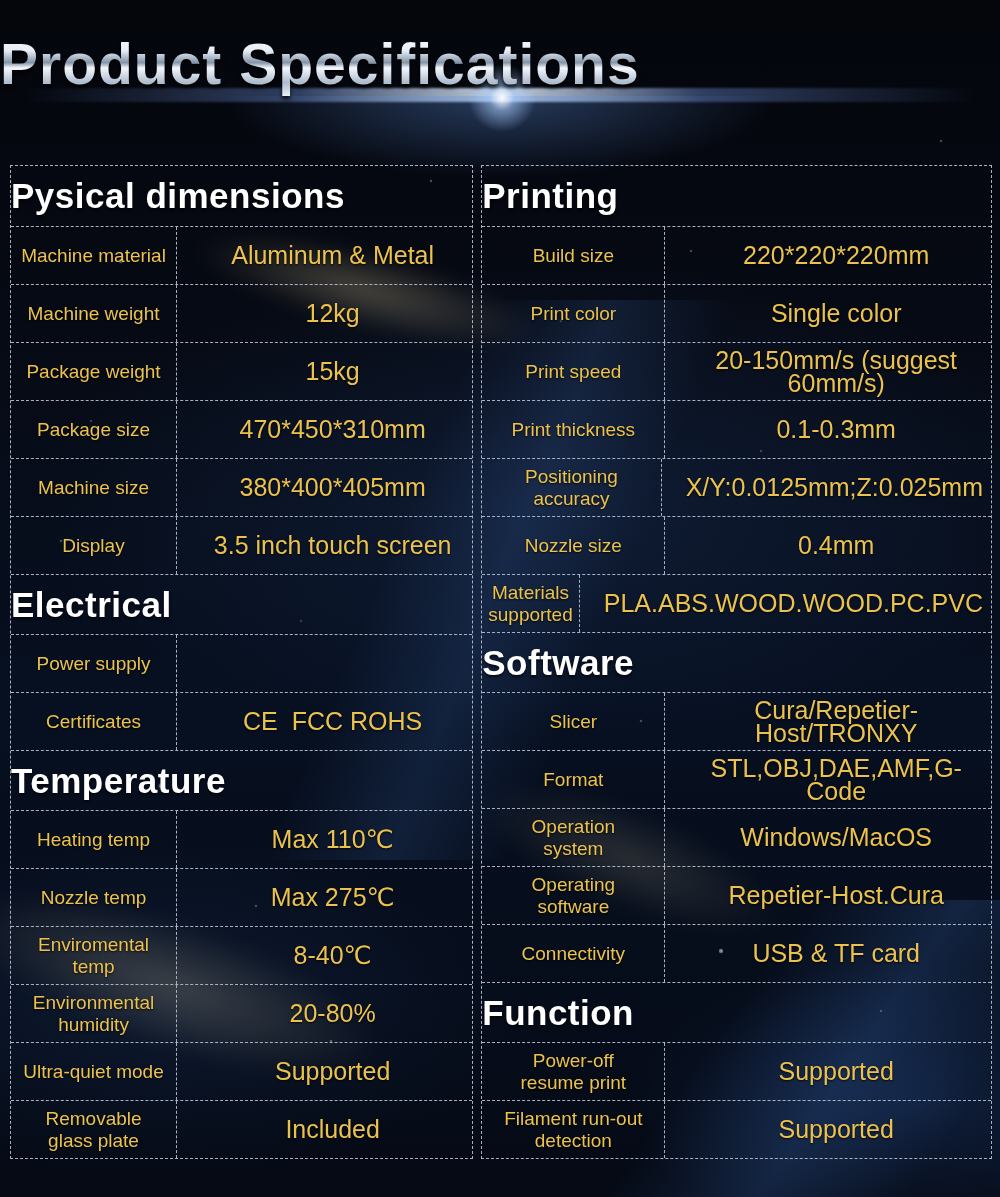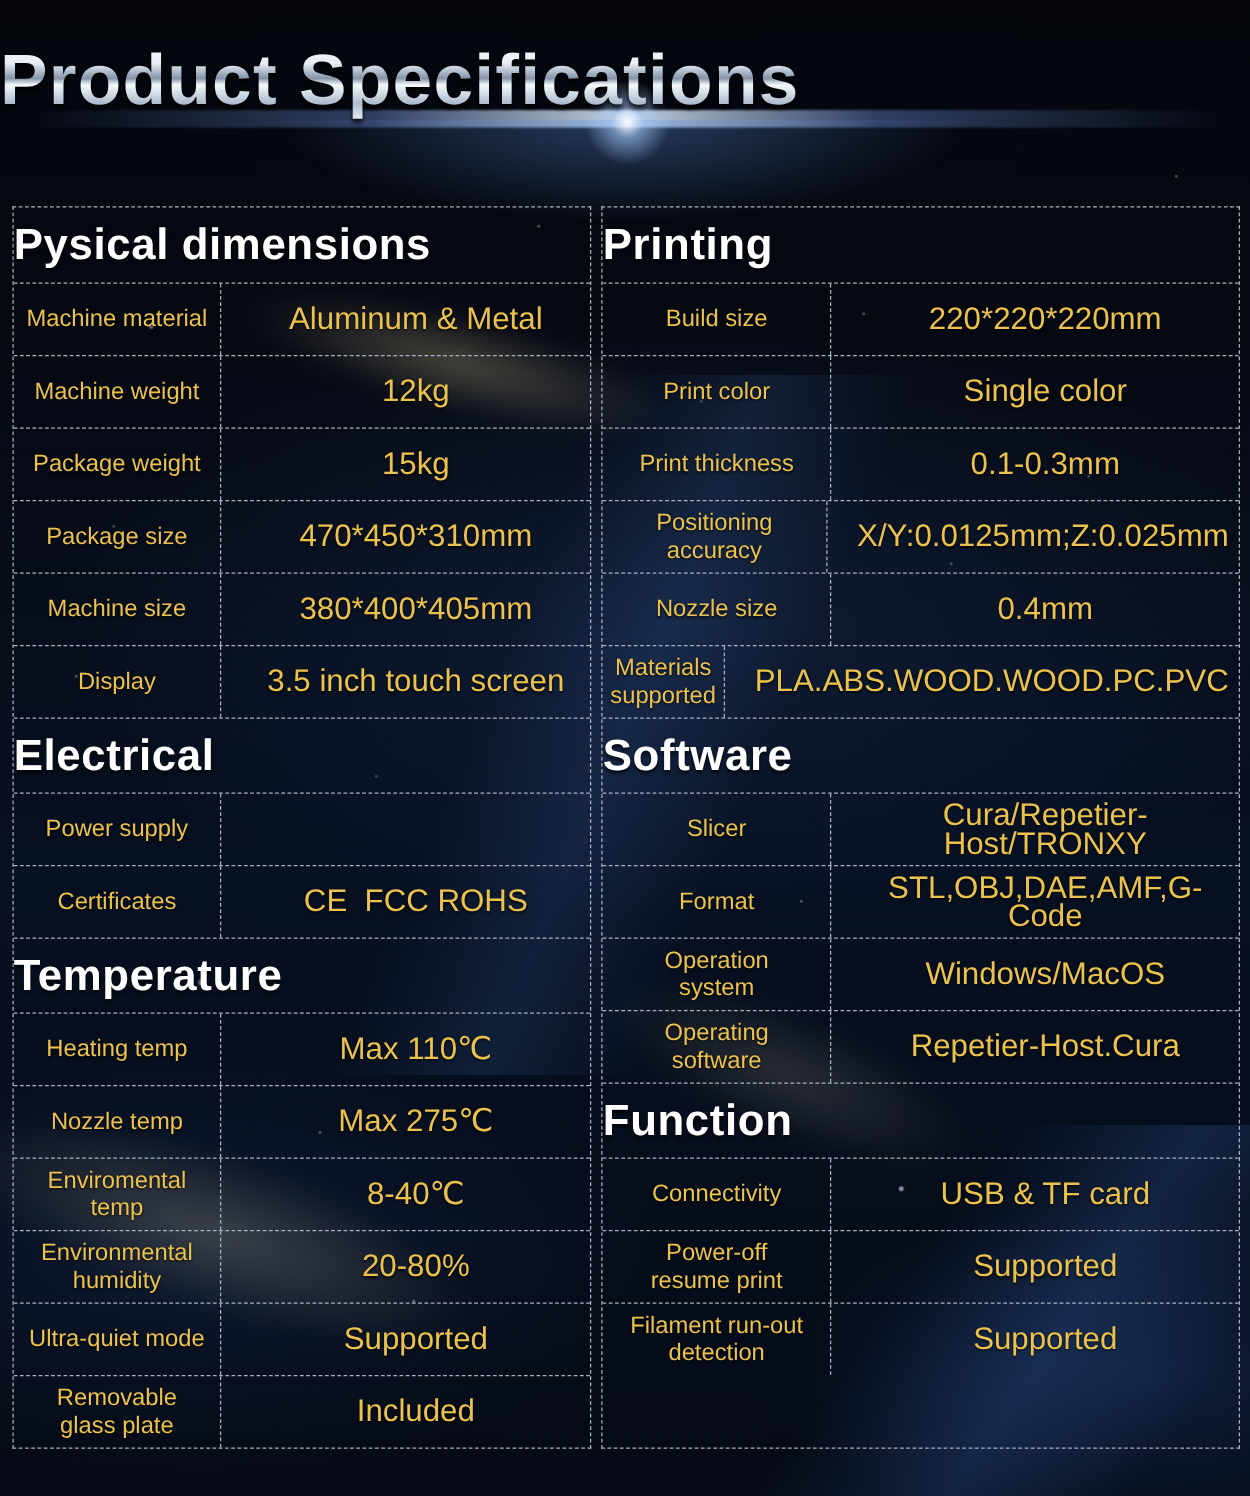--- a/index.html
+++ b/index.html
@@ -207,20 +207,24 @@
       </div>
     <div class="block row">
         <div class="cell-label">Build size</div>
         <div class="cell-value">220*220*220mm</div>
       </div>
     <div class="block row">
         <div class="cell-label">Print color</div>
         <div class="cell-value">Single color</div>
       </div>
     <div class="block row">
+        <div class="cell-label">Print speed</div>
+        <div class="cell-value">20-150mm/s (suggest 60mm/s)</div>
+      </div>
+    <div class="block row">
         <div class="cell-label">Print thickness</div>
         <div class="cell-value">0.1-0.3mm</div>
       </div>
     <div class="block row">
         <div class="cell-label">Positioning
 accuracy</div>
         <div class="cell-value">X/Y:0.0125mm;Z:0.025mm</div>
       </div>
     <div class="block row">
         <div class="cell-label">Nozzle size</div>
@@ -245,26 +249,26 @@
     <div class="block row">
         <div class="cell-label">Operation
 system</div>
         <div class="cell-value">Windows/MacOS</div>
       </div>
     <div class="block row">
         <div class="cell-label">Operating
 software</div>
         <div class="cell-value">Repetier-Host.Cura</div>
       </div>
-    <div class="block header">
-        <span class="section-title">Function</span>
-      </div>
     <div class="block row">
         <div class="cell-label">Connectivity</div>
         <div class="cell-value">USB &amp; TF card</div>
+      </div>
+    <div class="block header">
+        <span class="section-title">Function</span>
       </div>
     <div class="block row">
         <div class="cell-label">Power-off
 resume print</div>
         <div class="cell-value">Supported</div>
       </div>
     <div class="block row">
         <div class="cell-label">Filament run-out
 detection</div>
         <div class="cell-value">Supported</div>

